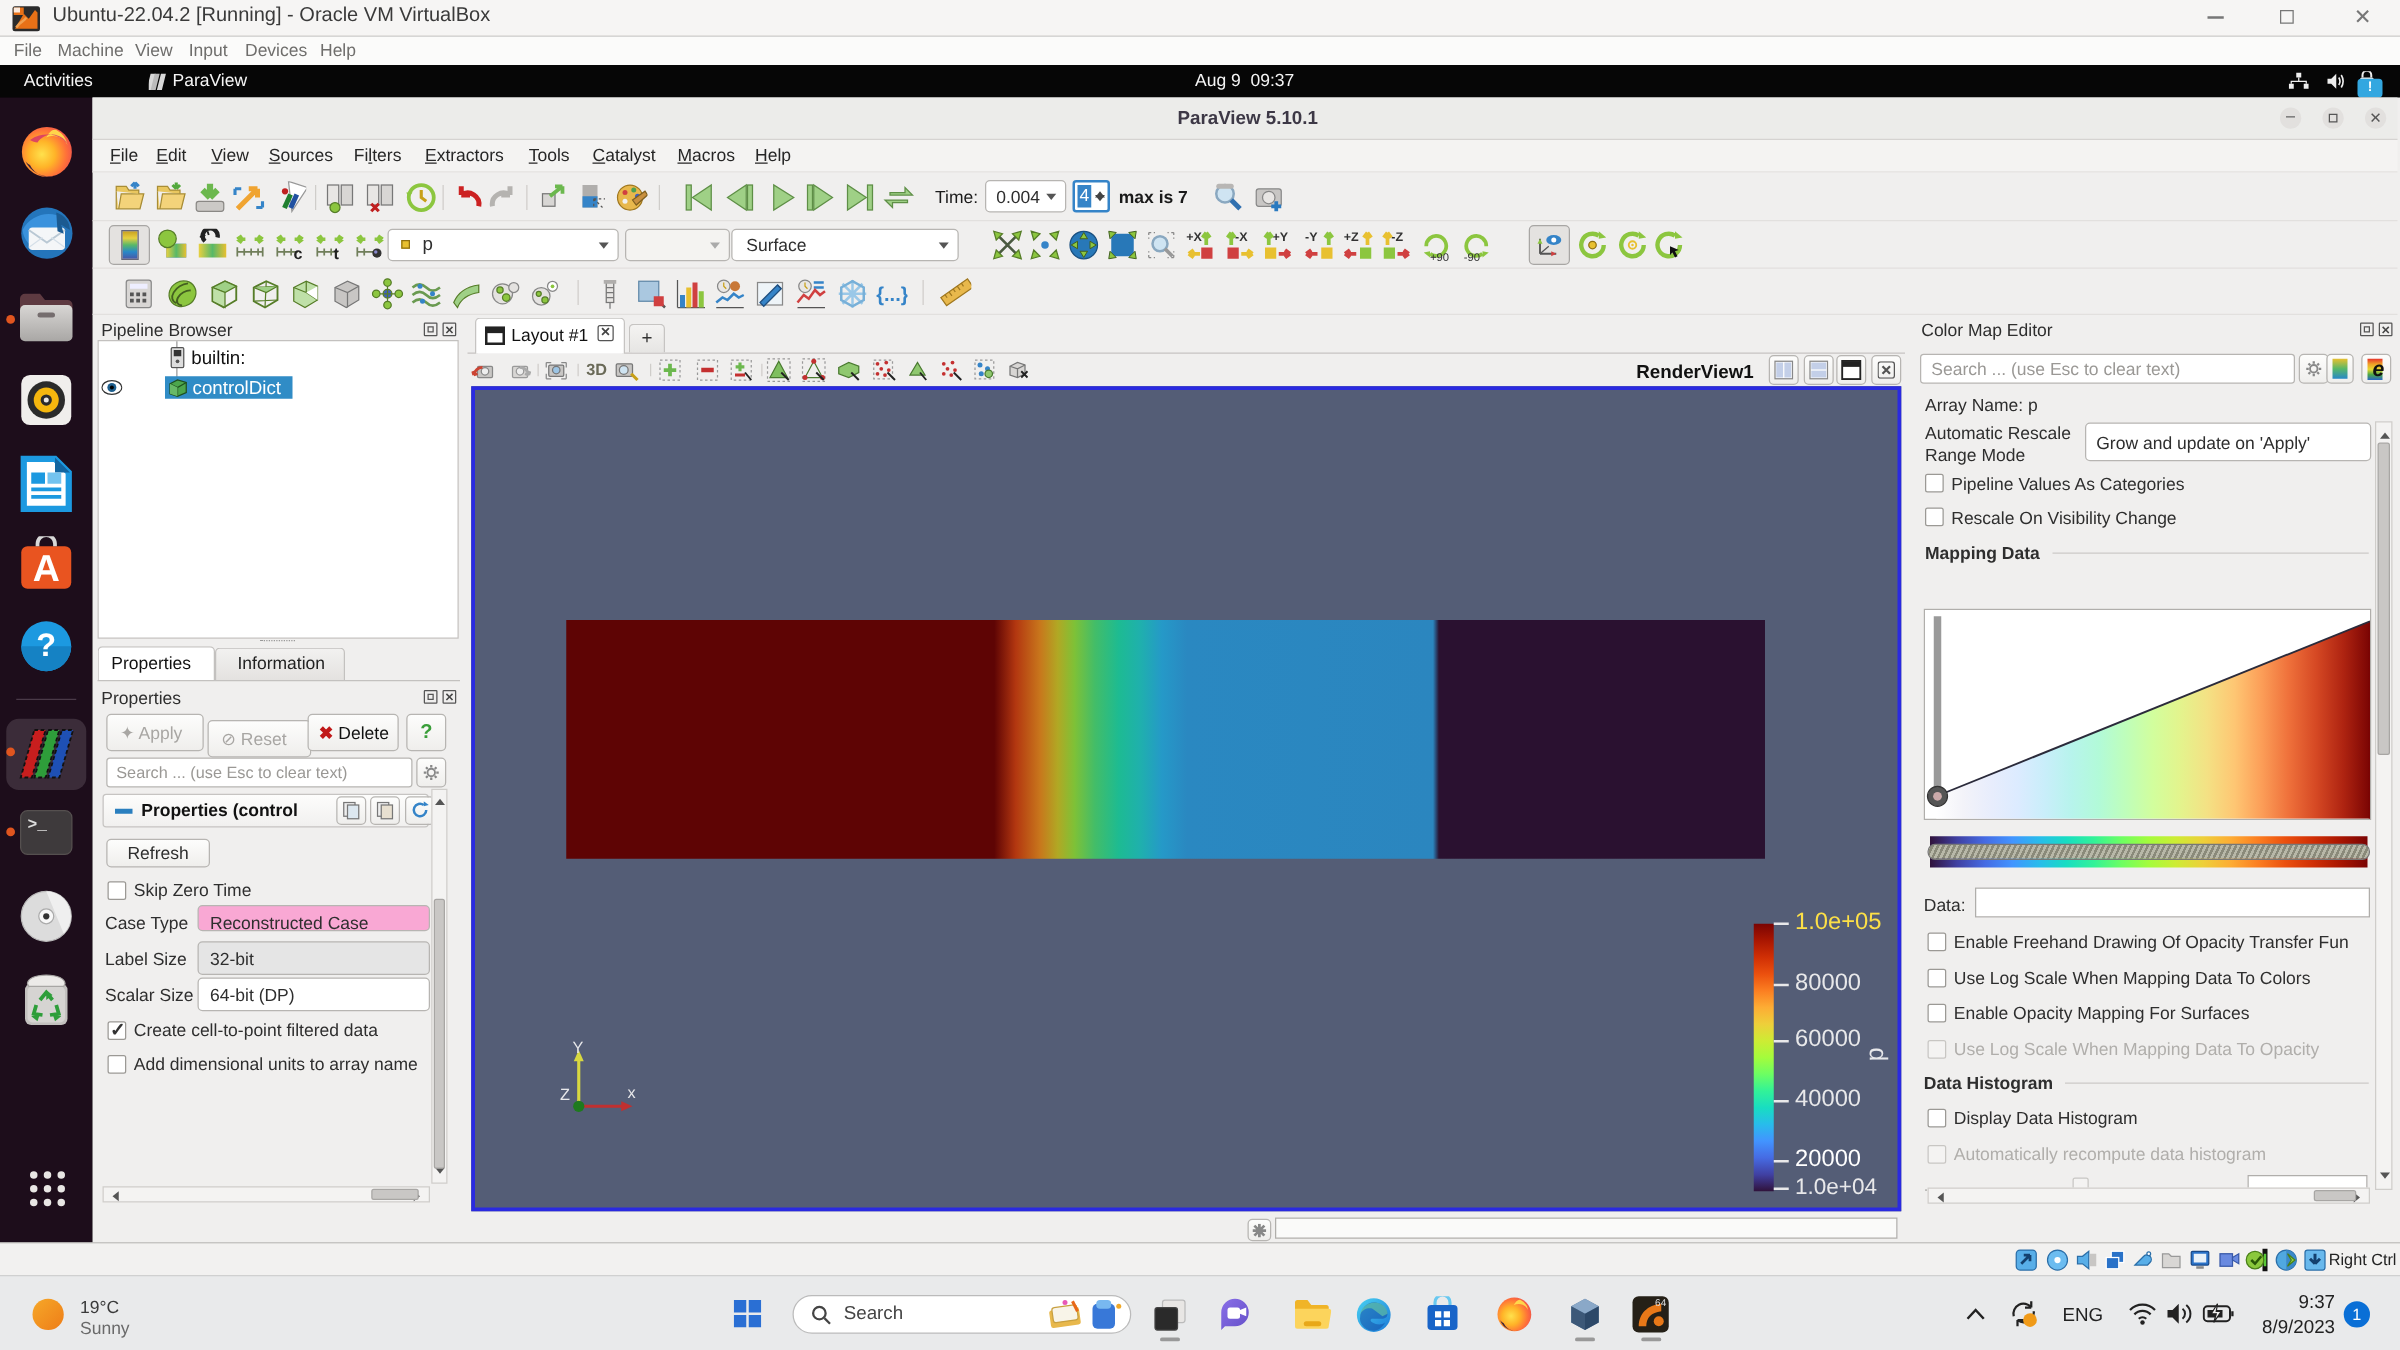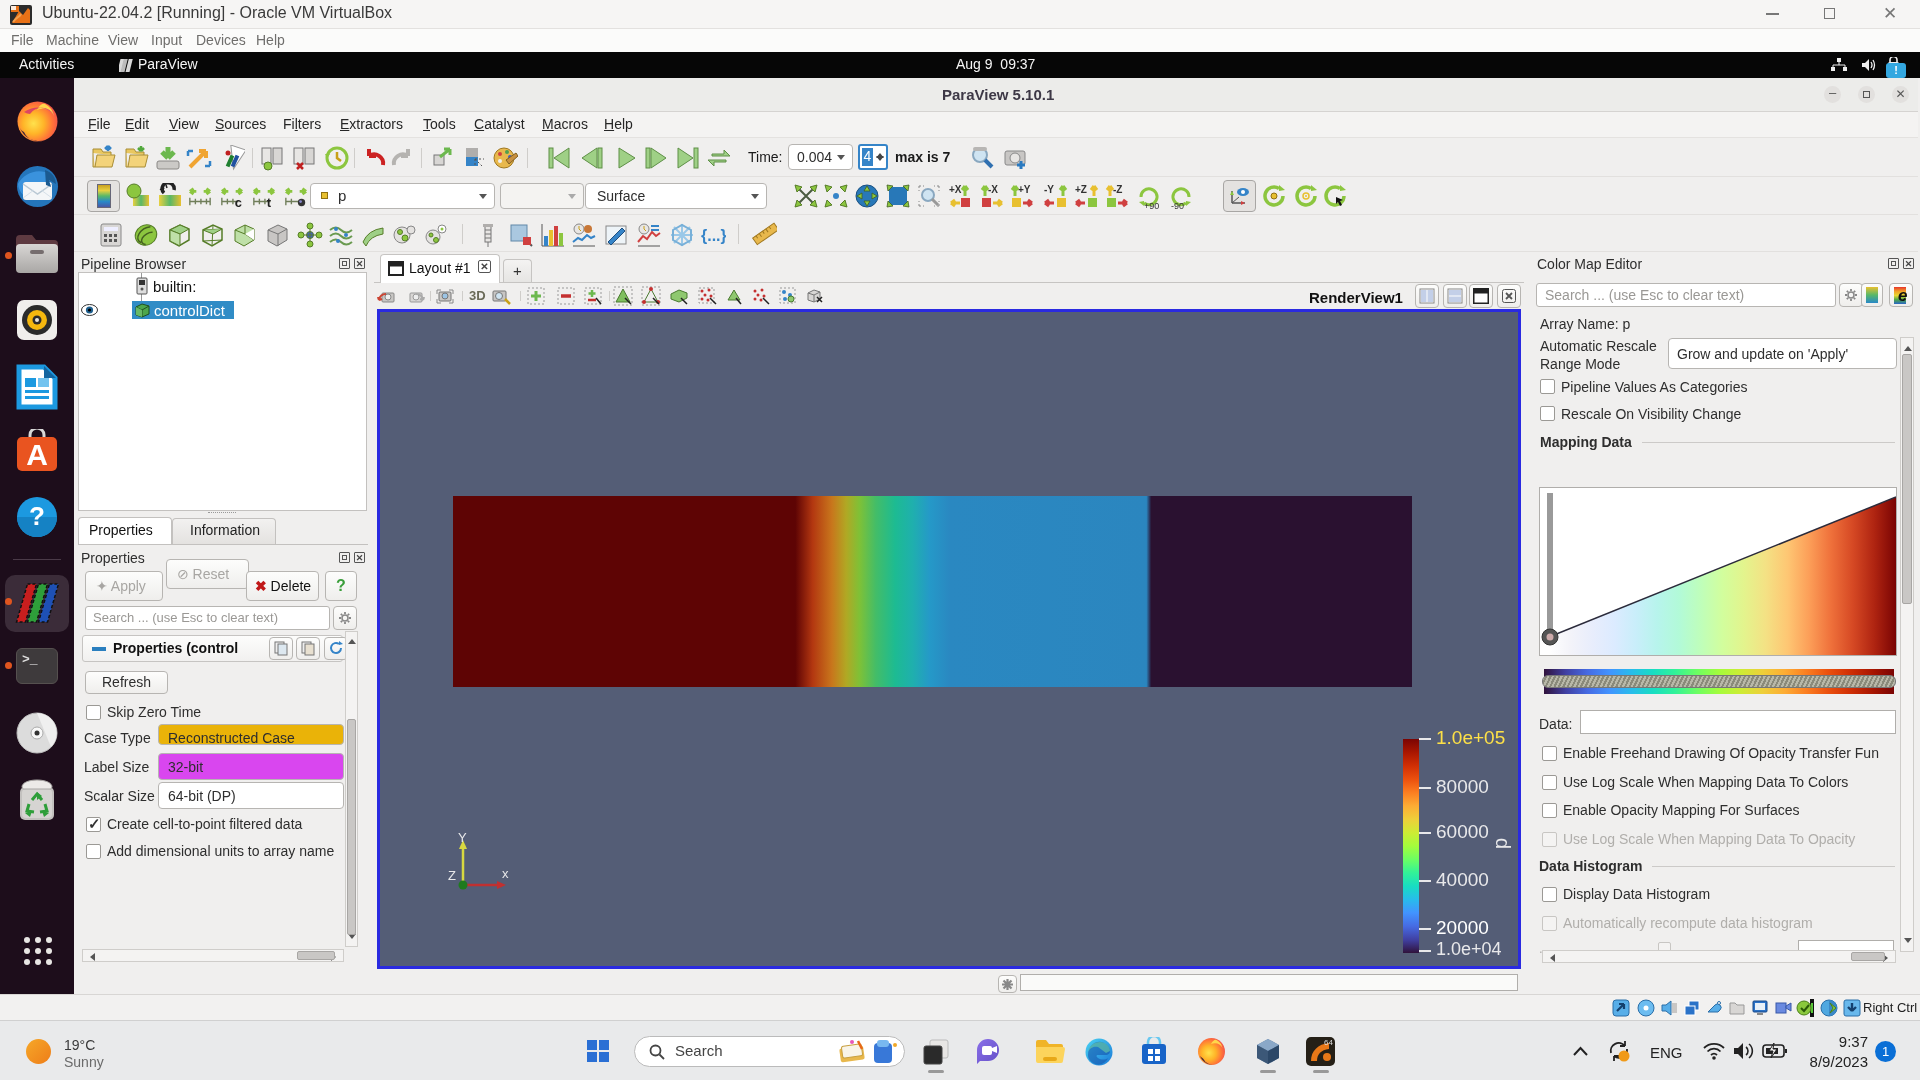--- a/index.html
+++ b/index.html
@@ -636,21 +636,21 @@
   <div class="abs" style="left:11px;top:270px;font-size:14px;color:#111">Properties</div>
   <div class="abs" style="left:94px;top:266px;width:104px;height:26px;background:linear-gradient(#f2f1f0,#e4e2e0);border:1px solid #c3c1bf;border-bottom:none;border-radius:4px 4px 0 0"></div>
   <div class="abs" style="left:112px;top:270px;font-size:14px;color:#222">Information</div>
   <div class="abs" style="left:0;top:292px;width:290px;height:1px;background:#c3c1bf"></div>
   <div class="lbl" style="left:3px;top:298px">Properties</div>
   <div class="fl" style="left:261px;top:300px"></div>
     <div class="xx" style="left:276px;top:300px">✕</div>
   <div class="btn" style="left:7px;top:319px;width:78px;height:30px">
       <span style="position:absolute;left:10px;top:6px;font-size:14px;color:#a8a6a3">✦ Apply</span>
     </div>
-  <div class="btn" style="left:88px;top:307px;width:83px;height:30px">
+  <div class="btn" style="left:88px;top:324px;width:83px;height:30px">
       <span style="position:absolute;left:10px;top:6px;font-size:14px;color:#a8a6a3">⊘ Reset</span>
     </div>
   <div class="btn" style="left:168px;top:319px;width:73px;height:30px">
       <span style="position:absolute;left:8px;top:6px;font-size:14px;color:#111"><b style="color:#c01818">✖</b> Delete</span>
     </div>
   <div class="btn" style="left:247px;top:319px;width:32px;height:30px;color:#3a9e3a;font-weight:bold;font-size:16px;line-height:28px">?</div>
   <div class="abs" style="left:7px;top:354px;width:245px;height:24px;background:#fff;border:1px solid #b7b5b2;border-radius:3px">
       <span style="position:absolute;left:7px;top:3px;font-size:13px;color:#9a9895">Search ... (use Esc to clear text)</span>
     </div>
   <div class="btn" style="left:255px;top:354px;width:24px;height:24px"><svg width="14" height="14" viewBox="0 0 14 14" style="margin-top:4px">
@@ -672,25 +672,25 @@
         <rect x="4" y="3" width="9" height="11" fill="#e8e0d0" stroke="#777"></rect>
       </svg></div>
   <div class="btn" style="left:246px;top:385px;width:24px;height:23px"><svg width="15" height="15" viewBox="0 0 15 15" style="margin-top:3px">
         <path d="M12 7 a5 5 0 1 1 -2-4" fill="none" stroke="#3584c8" stroke-width="2"></path>
         <path d="M10 0 l0 4 4-1z" fill="#3584c8"></path>
       </svg></div>
   <div class="btn" style="left:7px;top:419px;width:83px;height:23px;font-size:14px;line-height:21px">Refresh</div>
   <div class="cb" style="left:8px;top:453px"></div>
     <div class="lbl" style="left:29px;top:452px">Skip Zero Time</div>
   <div class="lbl" style="left:6px;top:478px">Case Type</div>
-  <div class="combo" style="left:80px;top:472px;width:186px;height:21px;background:#eab308">
+  <div class="combo" style="left:80px;top:472px;width:186px;height:21px;background:#f9a8d4">
       <span style="position:absolute;left:9px;top:5px;font-size:14px">Reconstructed Case</span>
     </div>
   <div class="lbl" style="left:6px;top:507px">Label Size</div>
-  <div class="combo" style="left:80px;top:501px;width:186px;height:27px;background:#d946ef">
+  <div class="combo" style="left:80px;top:501px;width:186px;height:27px;background:#e5e5e5">
       <span style="position:absolute;left:9px;top:5px;font-size:14px">32-bit</span>
     </div>
   <div class="lbl" style="left:6px;top:536px">Scalar Size</div>
   <div class="combo" style="left:80px;top:530px;width:186px;height:27px;background:#fff">
       <span style="position:absolute;left:9px;top:5px;font-size:14px">64-bit (DP)</span>
     </div>
   <div class="cb ck" style="left:8px;top:565px"></div>
     <div class="lbl" style="left:29px;top:564px">Create cell-to-point filtered data</div>
   <div class="cb" style="left:8px;top:592px"></div>
     <div class="lbl" style="left:29px;top:591px;width:236px;overflow:hidden">Add dimensional units to array name</div>

